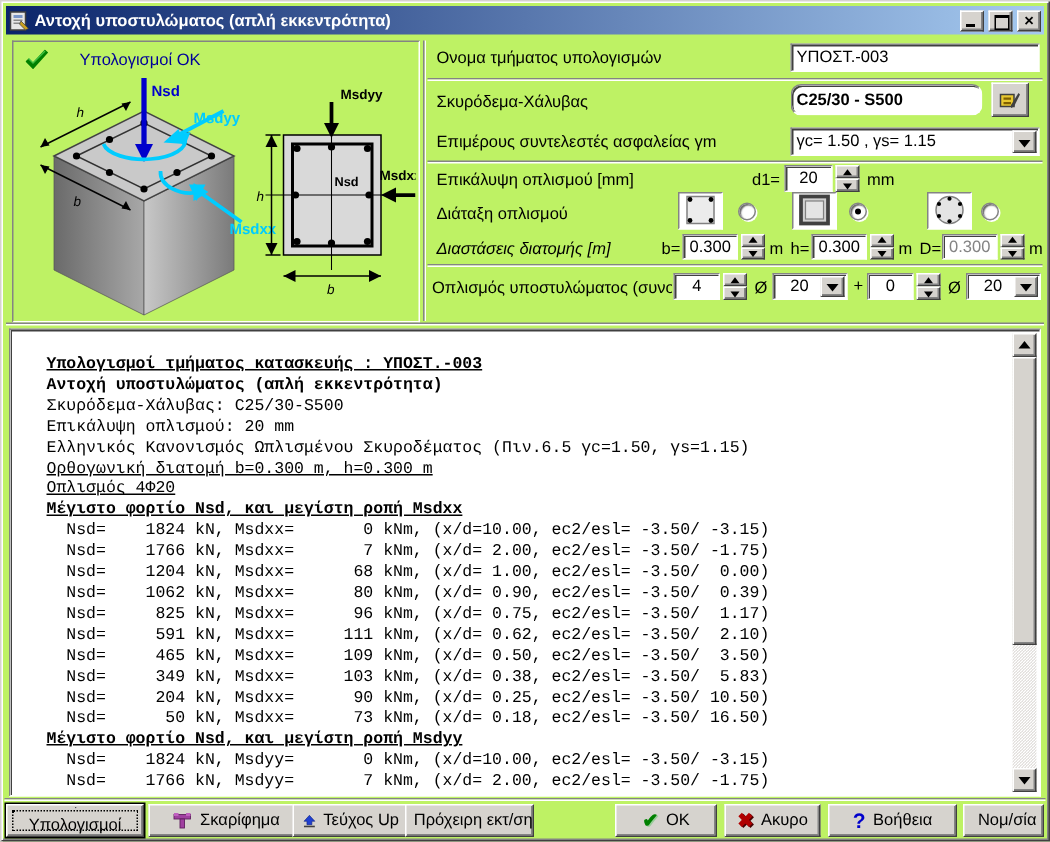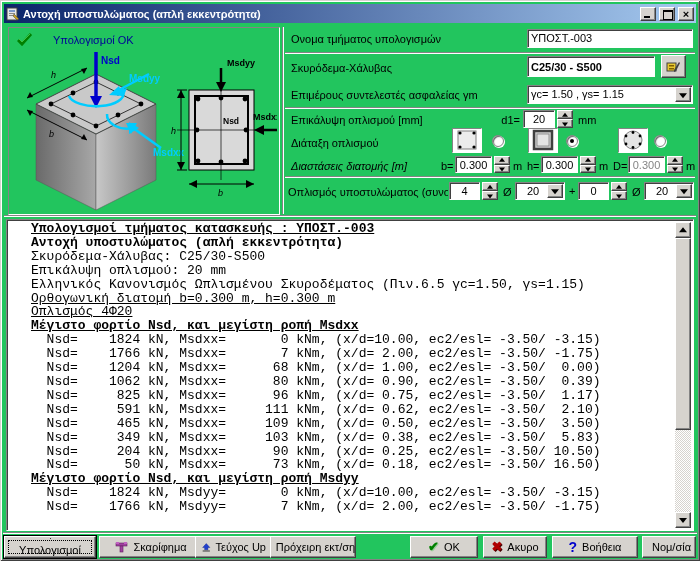--- a/index.html
+++ b/index.html
@@ -1,18 +1,18 @@
 <!DOCTYPE html>
 <html><head>
 <meta charset="utf-8">
 <style>
   html,body{margin:0;padding:0;background:#9c9a94;}
   *{box-sizing:border-box;}
   .window{
-    position:relative;width:700px;height:561px;background:#22c55e;
+    position:relative;width:700px;height:561px;background:#bef264;
     font-family:"Liberation Sans",sans-serif;font-size:11px;color:#000;
     box-shadow:inset 1px 1px 0 #d6d3ce, inset -1px -1px 0 #404040,
                inset 2px 2px 0 #ffffff, inset -2px -2px 0 #848484;
     overflow:hidden;
   }
   
   .titlebar{
     position:absolute;left:4px;top:4px;right:4px;height:19px;
     background:linear-gradient(to right,#0a246a,#a6caf0);
     display:flex;align-items:center;padding:0 2px;gap:3px;
@@ -48,21 +48,21 @@
   .radio.checked::after{content:"";position:absolute;left:3px;top:3px;width:4px;height:4px;border-radius:50%;background:#000;}
   .arrbox{position:absolute;width:30px;height:25px;background:#fff;border:1px solid;border-color:#848484 #fff #fff #848484;}
   
   .leftpanel{position:absolute;left:8px;top:27px;width:272px;height:188px;}
   .statusrow{position:absolute;left:8px;top:5px;display:flex;align-items:center;gap:20px;}
   .statustext{color:#000099;font-size:11px;}
   
   .outarea{position:absolute;left:6px;top:219px;width:688px;height:312px;background:#fff;
     border:1px solid;border-color:#848484 #fff #fff #848484;box-shadow:inset 1px 1px 0 #404040;}
   .outtext{position:absolute;left:2px;top:2px;right:19px;bottom:2px;overflow:hidden;
-    padding:0 0 0 22px;font-family:"Liberation Mono",monospace;font-size:13px;line-height:13.9px;}
+    padding:15px 0 0 22px;font-family:"Liberation Mono",monospace;font-size:11px;line-height:13.9px;}
   .oline{white-space:pre;}
   .oline.b{font-weight:bold;}
   .oline.u{text-decoration:underline;}
   .scrollbar{position:absolute;top:2px;right:2px;bottom:2px;width:16px;
     background:#fff;background-image:
       linear-gradient(45deg,#d6d3ce 25%,transparent 25%,transparent 75%,#d6d3ce 75%),
       linear-gradient(45deg,#d6d3ce 25%,transparent 25%,transparent 75%,#d6d3ce 75%);
     background-size:2px 2px;background-position:0 0,1px 1px;}
   .scrollbtn{position:absolute;left:0;width:16px;height:16px;background:#d6d3ce;
     border:1px solid;border-color:#fff #404040 #404040 #fff;box-shadow:inset -1px -1px 0 #848484;}
@@ -208,21 +208,21 @@
   <div class="vgroove" style="left:282px;top:27px;height:187px;"></div>
   <div class="hgroove" style="left:285px;top:52px;width:410px;"></div>
   <div class="hgroove" style="left:285px;top:107px;width:410px;"></div>
   <div class="hgroove" style="left:285px;top:176px;width:410px;"></div>
   <div class="hgroove" style="left:4px;top:215px;width:692px;"></div>
 
   <div class="lbl" style="left:291px;top:33px;">Ονομα τμήματος υπολογισμών</div>
   <div class="field" style="left:527px;top:29px;width:166px;height:19px;">ΥΠΟΣΤ.-003</div>
 
   <div class="lbl" style="left:291px;top:62px;">Σκυρόδεμα-Χάλυβας</div>
-  <div class="field bold" style="left:527px;top:56px;width:128px;height:21px;padding-top:4px;">C25/30 - S500</div>
+  <div class="field bold" style="left:527px;top:56px;width:128px;height:21px;padding-top:4px;border-radius:7px;">C25/30 - S500</div>
   <div class="tbtn" style="left:661px;top:55px;width:25px;height:23px;position:absolute;">
     <svg width="15" height="15" viewBox="0 0 15 15">
       <rect x="1" y="4" width="9" height="8" fill="#e8c830" stroke="#404040"></rect>
       <rect x="3" y="6" width="5" height="1.5" fill="#806000"></rect>
       <rect x="3" y="9" width="5" height="1.5" fill="#806000"></rect>
       <polygon points="8,11 13,3 14,4 10,12 8,13" fill="#404040"></polygon>
     </svg>
   </div>
 
   <div class="lbl" style="left:291px;top:89px;">Επιμέρους συντελεστές ασφαλείας γm</div>

